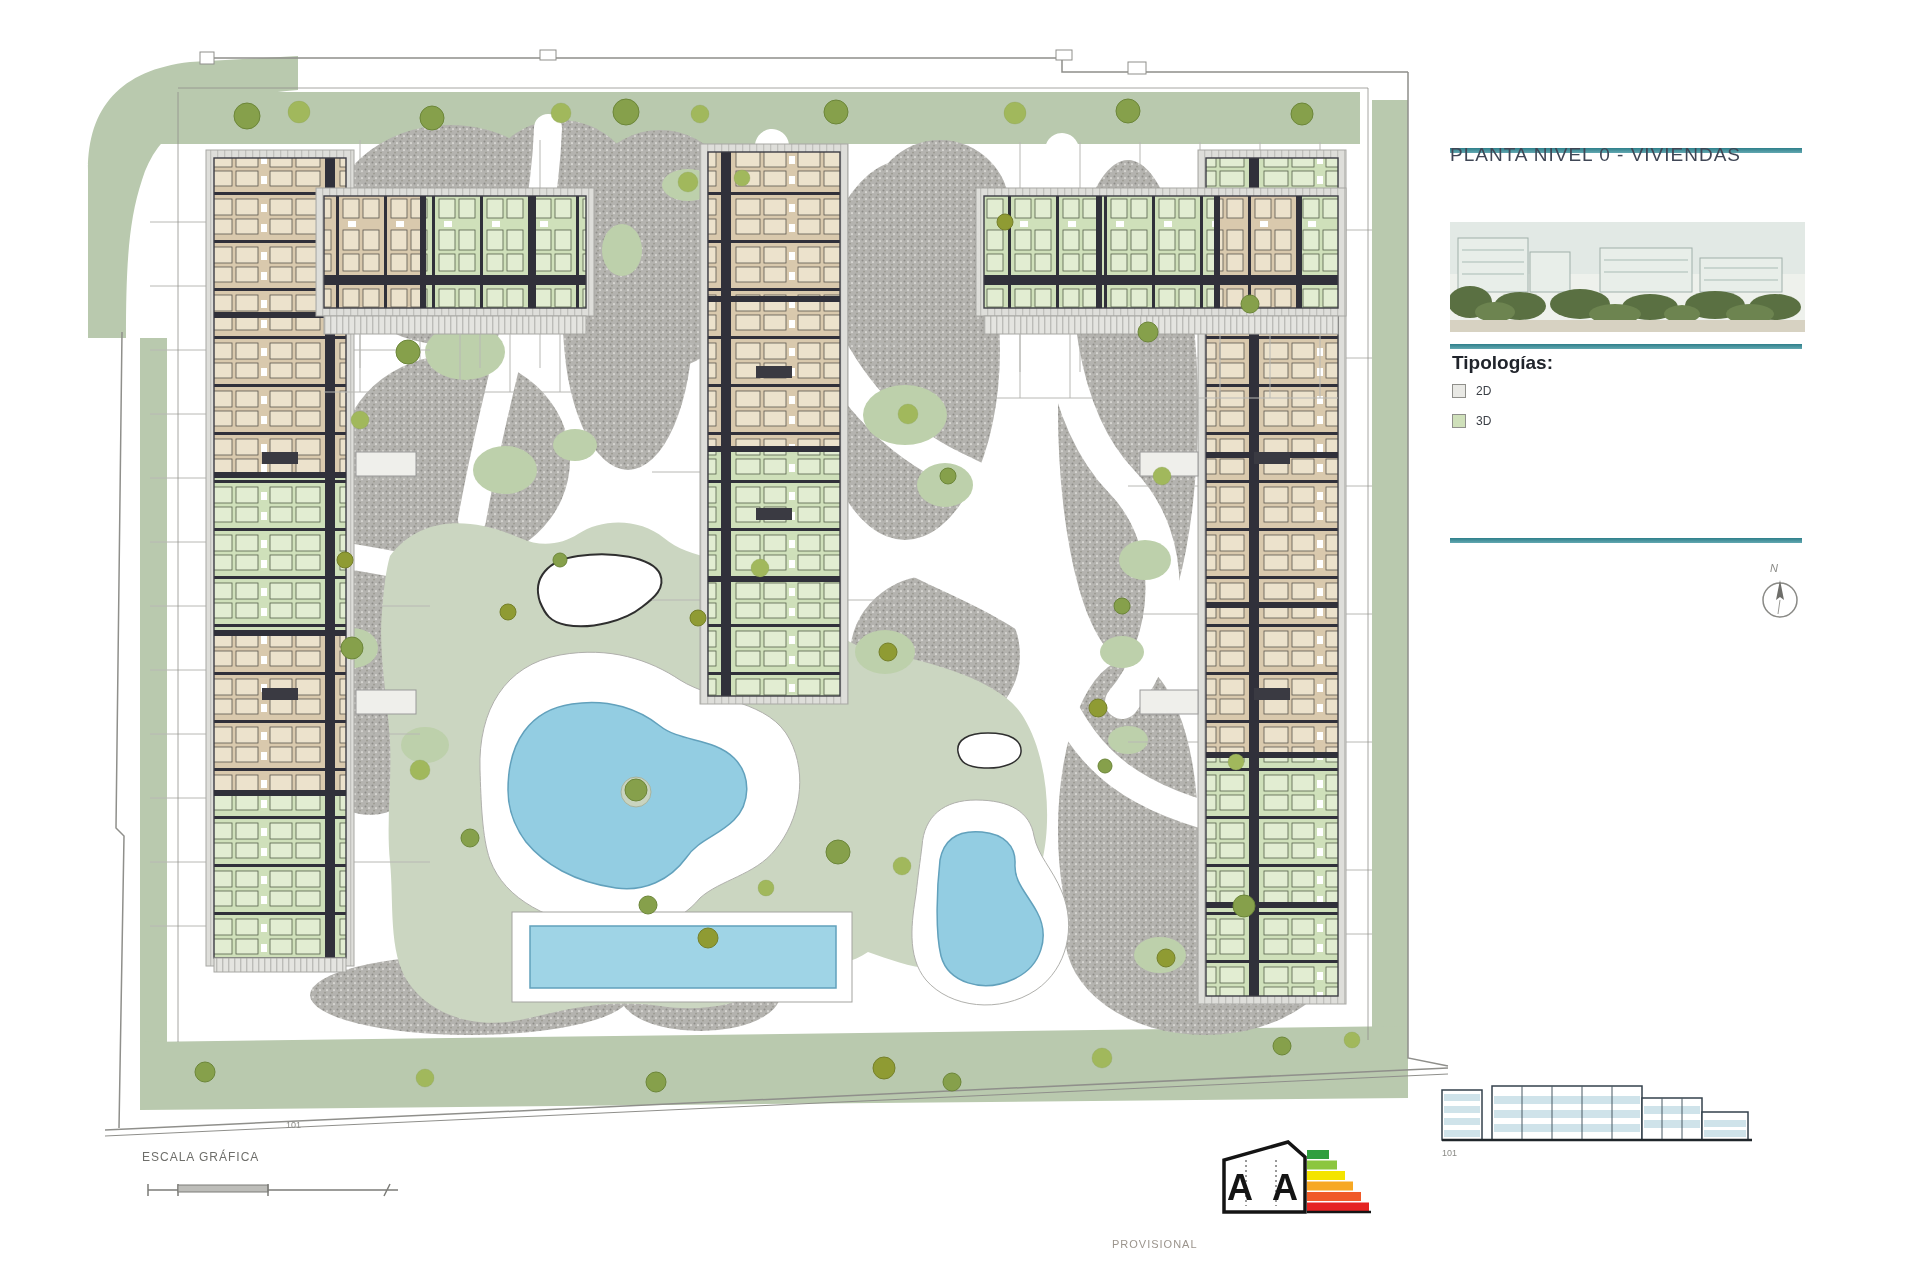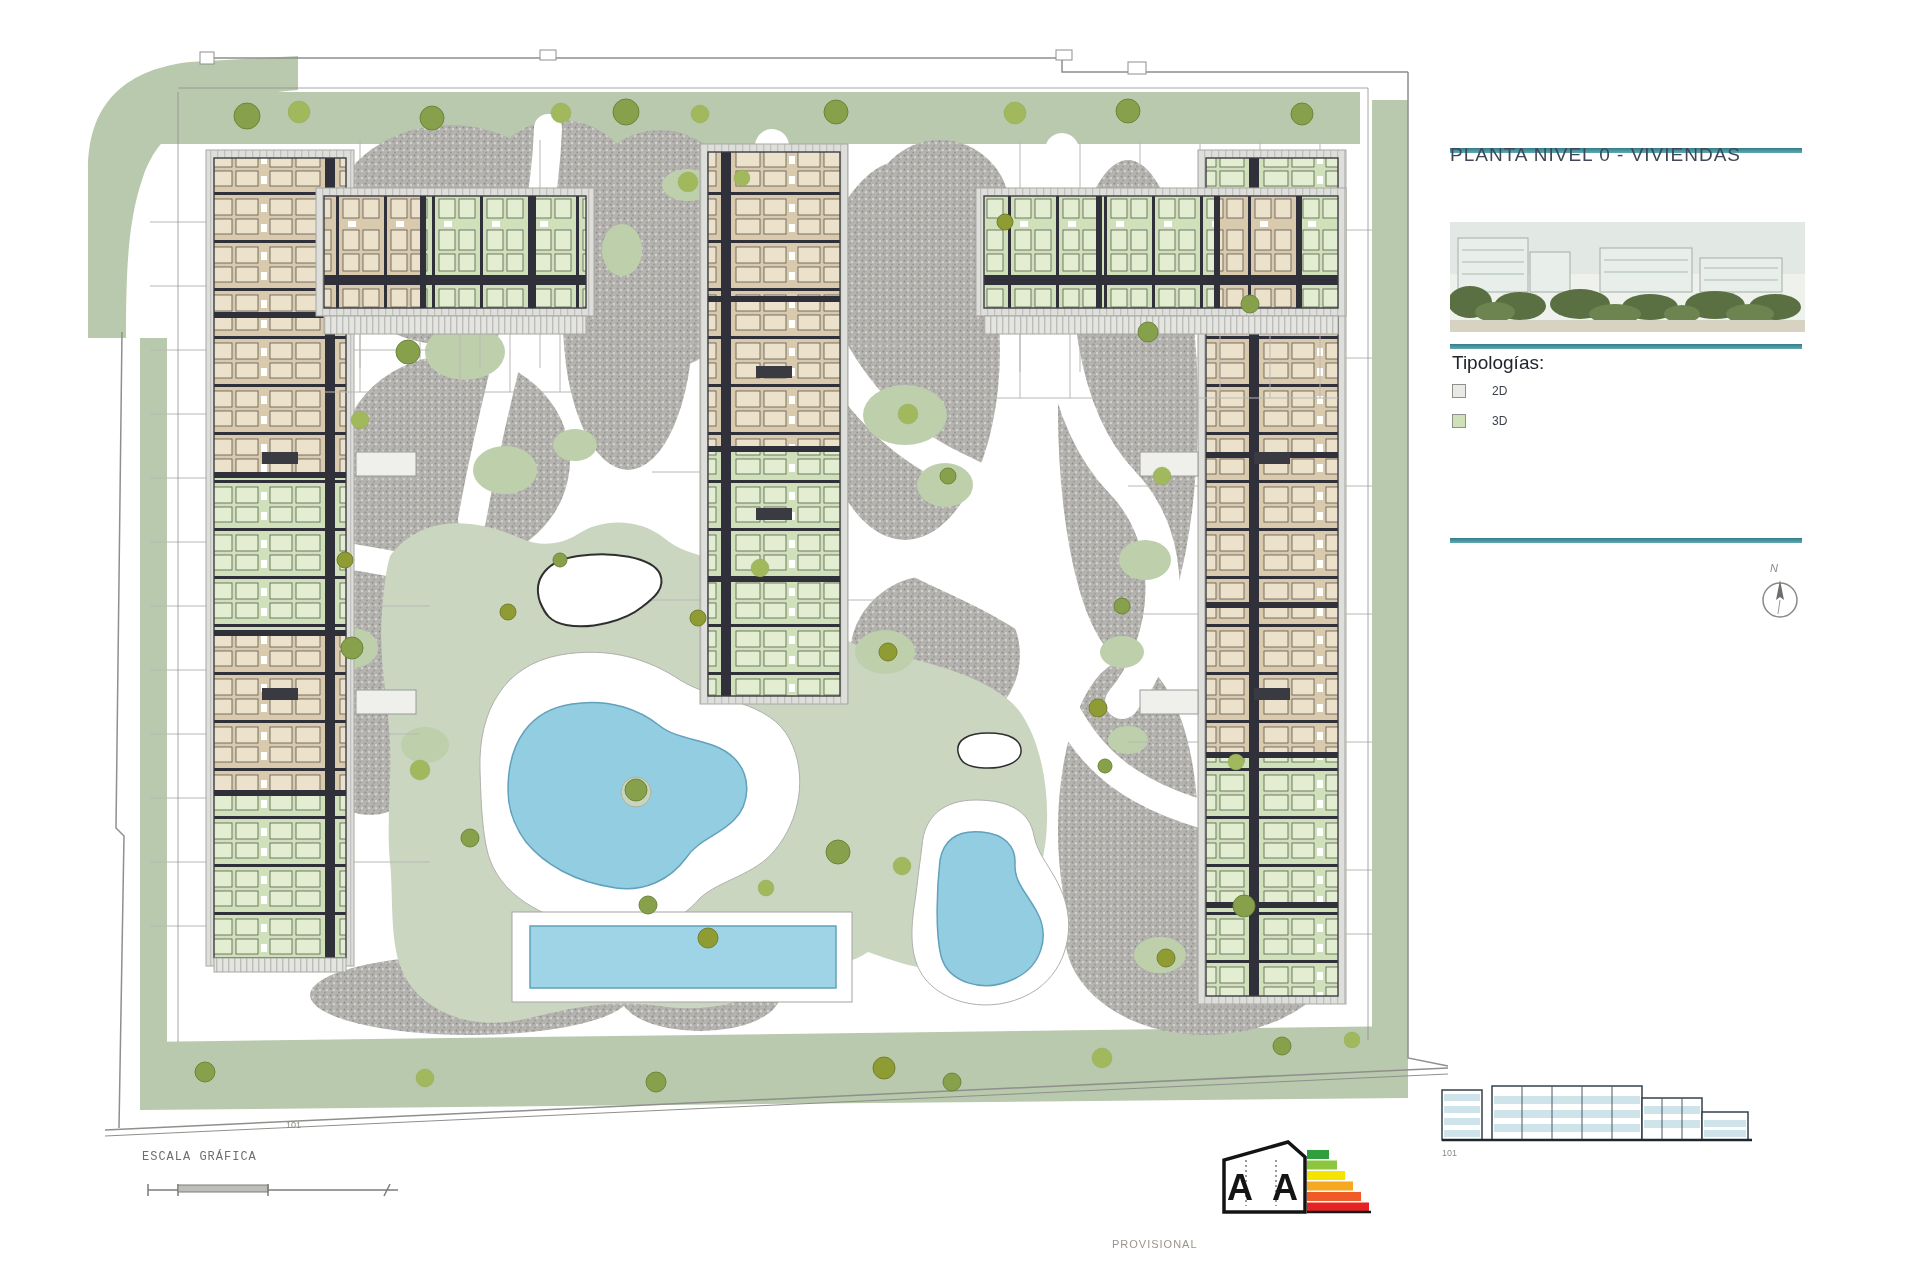--- a/index.html
+++ b/index.html
@@ -2,27 +2,27 @@
 <html><head>
 <meta charset="utf-8">
 <style>
   html,body{margin:0;padding:0;background:#ffffff;width:1920px;height:1280px;overflow:hidden;
     font-family:"Liberation Sans", sans-serif;}
   .abs{position:absolute;}
   #stage{position:relative;width:1920px;height:1280px;background:#fff;}
   
   .rule{position:absolute;left:1450px;width:352px;height:5px;background:linear-gradient(#2e7f8a,#63a8b1);}
   #title{position:absolute;left:1450px;top:144px;font-size:19px;letter-spacing:1px;color:#3f4655;}
-  #legend-heading{position:absolute;left:1452px;top:352px;font-size:19px;font-weight:normal;color:#20242b;}
-  .leg-item{position:absolute;left:1452px;display:flex;align-items:center;gap:26px;font-size:12px;color:#3b3f46;}
+  #legend-heading{position:absolute;left:1452px;top:352px;font-size:19px;font-weight:bold;color:#20242b;}
+  .leg-item{position:absolute;left:1452px;display:flex;align-items:center;gap:10px;font-size:12px;color:#3b3f46;}
   .leg-swatch{width:14px;height:14px;border:1px solid #8f8f8b;box-sizing:border-box;}
   .leg-swatch.s2d{background:#e9e9e5;}
   .leg-swatch.s3d{background:#cfe0ba;}
   
-  #scale-label{position:absolute;left:142px;top:1150px;font-size:12px;letter-spacing:1px;color:#6e6e6a;font-family:Liberation Mono, monospace;}
+  #scale-label{position:absolute;left:142px;top:1150px;font-size:12px;letter-spacing:1px;color:#6e6e6a;}
   #provisional{position:absolute;left:1112px;top:1238px;font-size:11px;letter-spacing:1px;color:#9b948c;}
   .tiny-num{font-size:9px;fill:#8a8a86;}
   text{font-family:"Liberation Sans", sans-serif;}
 </style>
 </head>
 <body>
 
 <div id="stage">
 
 <svg class="abs" style="left:0;top:0" width="1920" height="1280" viewBox="0 0 1920 1280">

